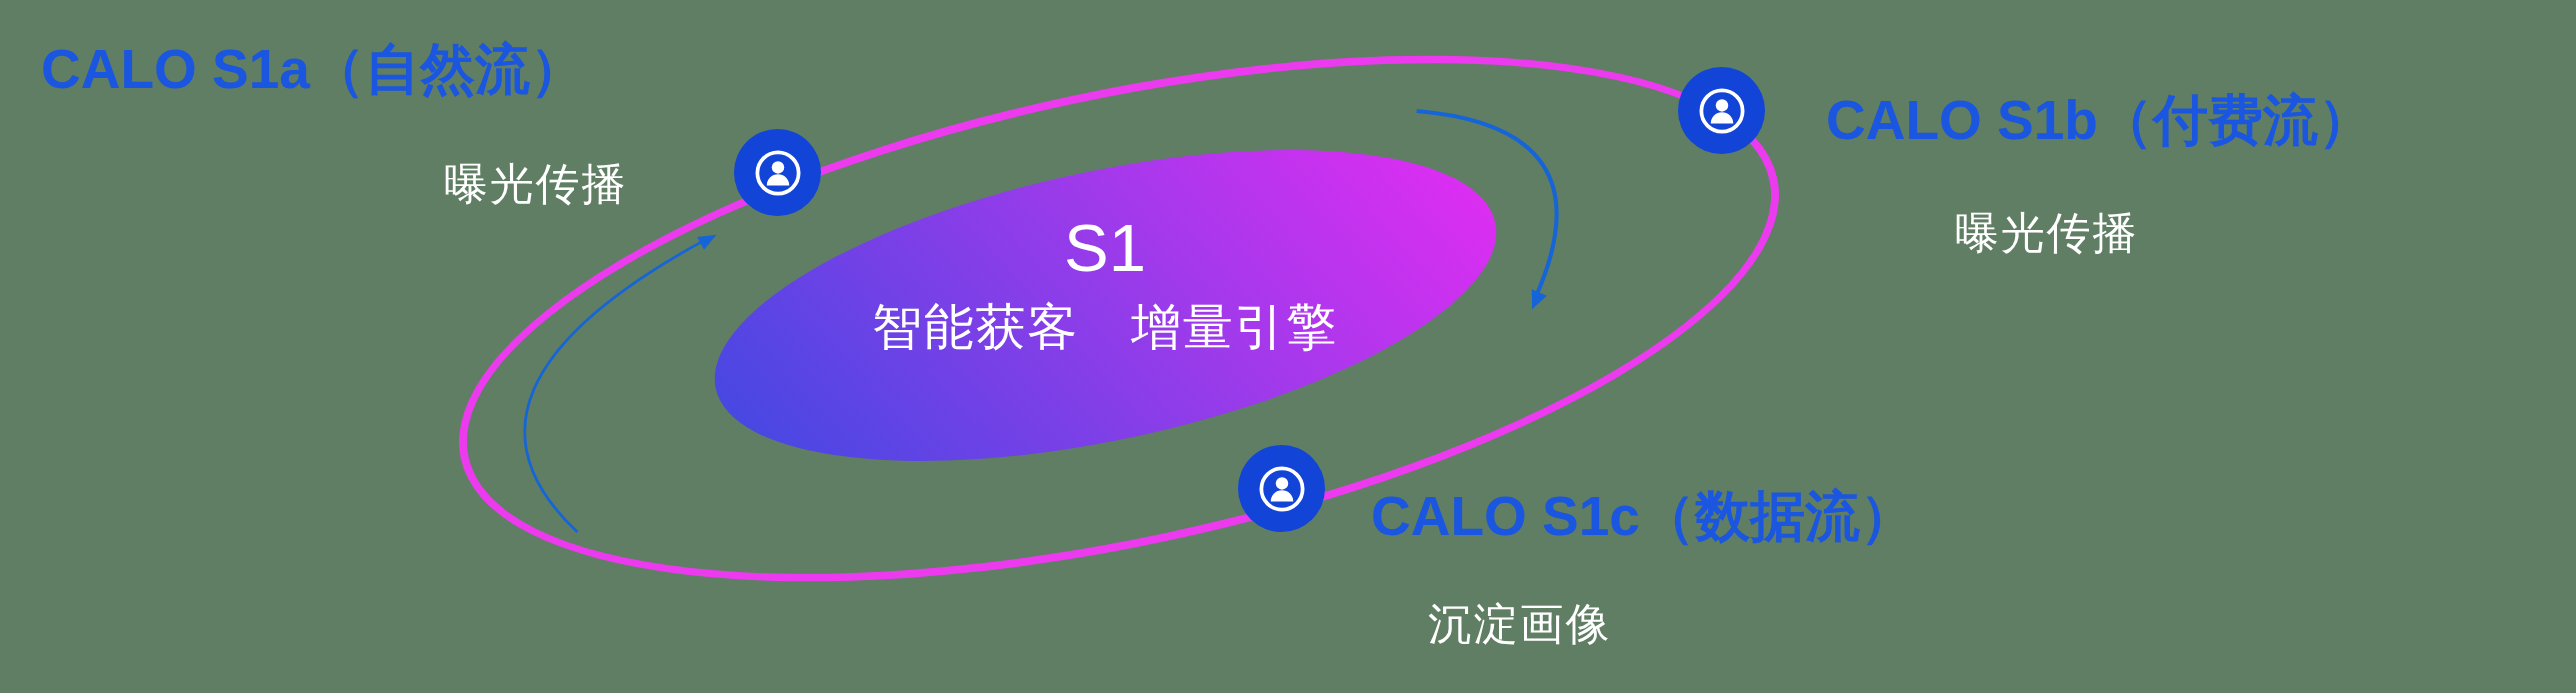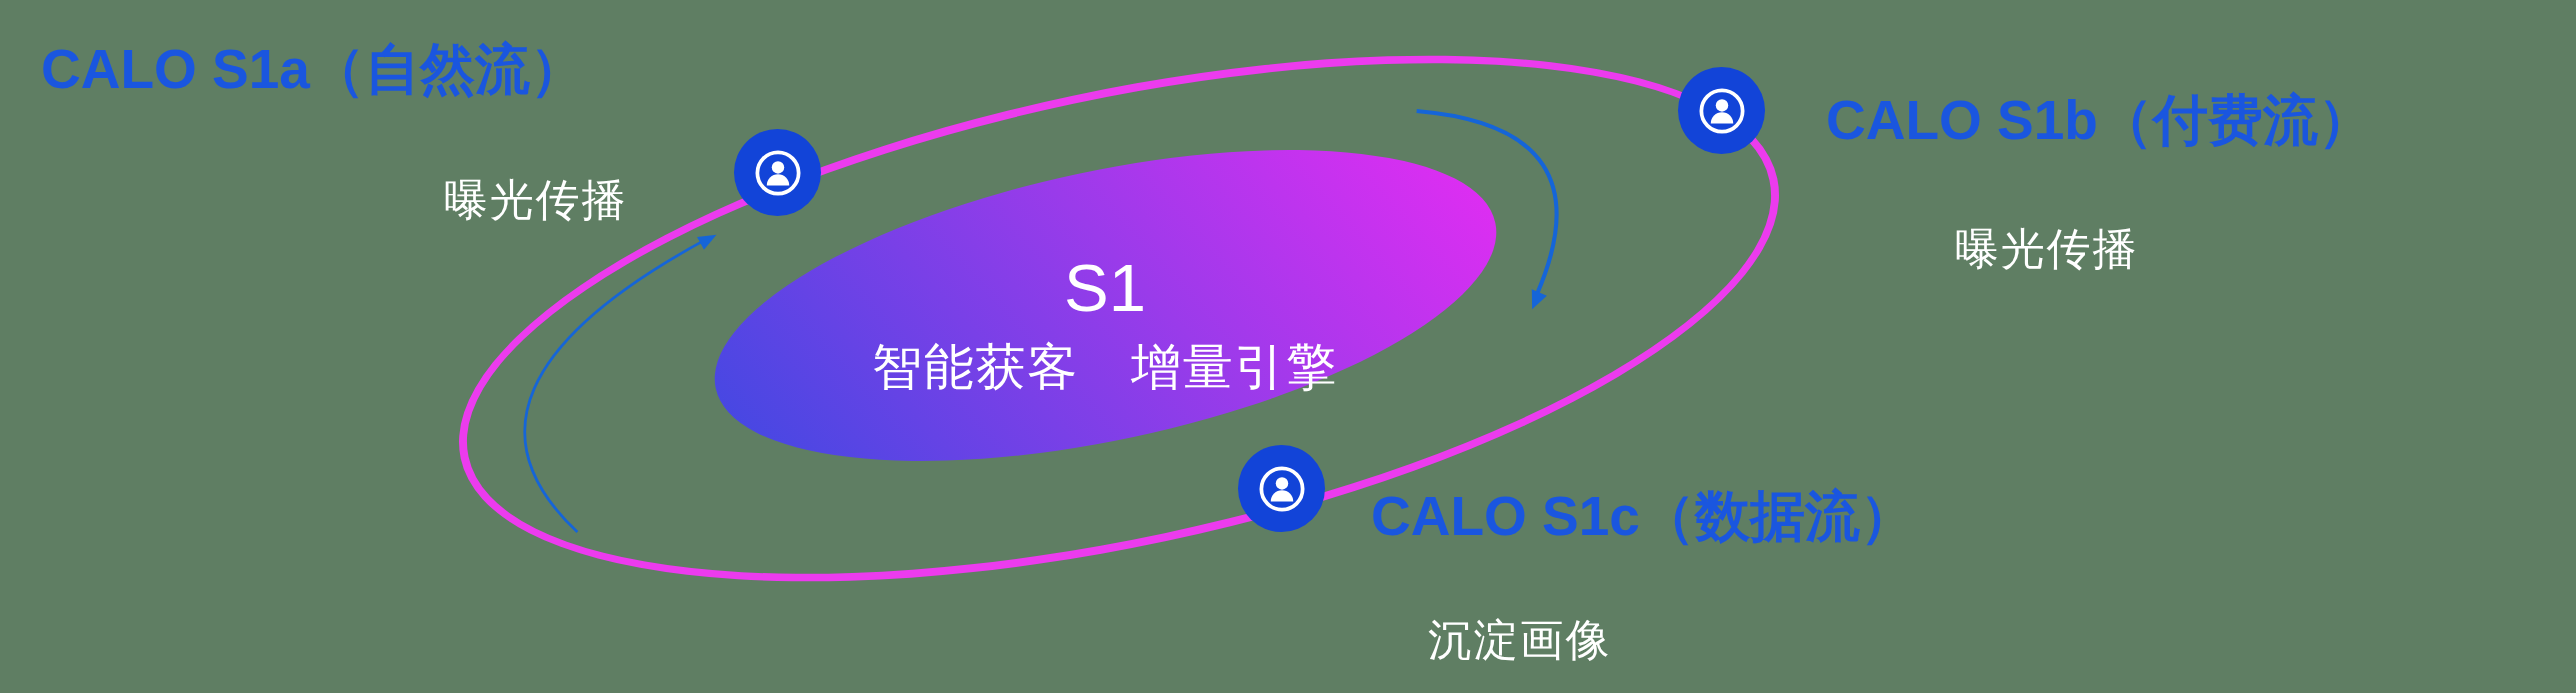--- a/index.html
+++ b/index.html
@@ -45,21 +45,20 @@
     left: 696px;
     top: 211px;
     width: 818px;
     text-align: center;
     color: var(--subtitle_white, #ffffff);
   }
   .center-text .title {
     font-size: 67px;
     font-weight: 500;
     line-height: 1.1;
-    margin-top: 40px;
   }
   .center-text .subtitle {
     font-size: 50px;
     font-weight: 400;
     margin-top: 9px;
     letter-spacing: 1.8px;
   }
   
   .badge {
     position: absolute;
@@ -83,21 +82,20 @@
     font-weight: 700;
     white-space: nowrap;
   }
   .node-subtitle {
     position: absolute;
     color: var(--subtitle_white, #ffffff);
     font-size: 44px;
     font-weight: 400;
     white-space: nowrap;
     letter-spacing: 1.8px;
-    margin-top: 16px;
   }
   .title-s1a { left: 41px;  top: 33px; }
   .sub-s1a   { left: 444px; top: 155px; }
   .title-s1b { left: 1826px; top: 84px; }
   .sub-s1b   { left: 1955px; top: 204px; }
   .title-s1c { left: 1371px; top: 480px; }
   .sub-s1c   { left: 1428px; top: 595px; text-align: right; }
   
   .arrows {
     position: absolute;

